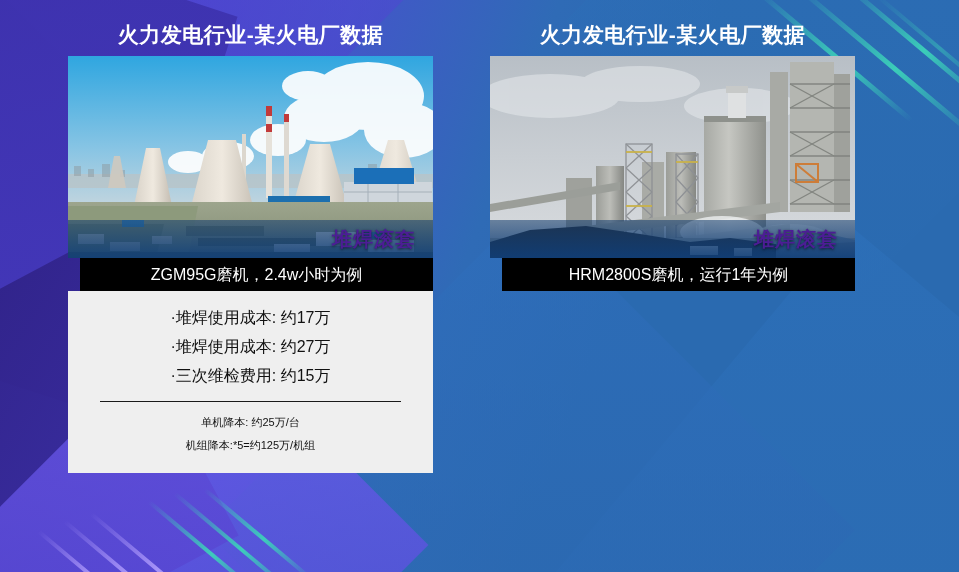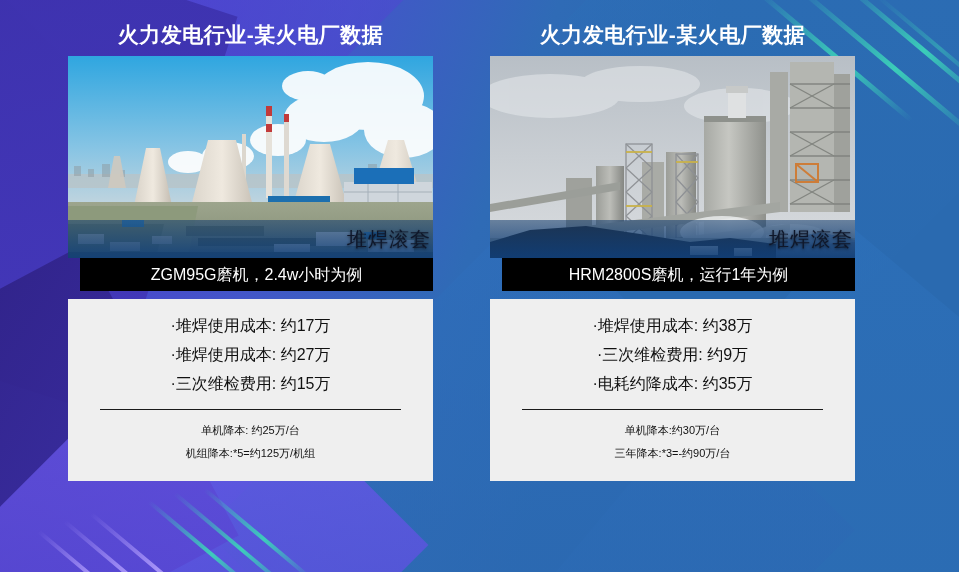--- a/index.html
+++ b/index.html
@@ -105,43 +105,42 @@
   .photoWrap svg { display: block; width: 100%; height: 100%; }
 
   .photoBand {
     position: absolute;
     left: 0; right: 0; bottom: 0;
     height: 38px;
     background: linear-gradient(180deg, rgba(16,58,108,.55) 0%, rgba(15,62,120,.92) 100%);
   }
   .photoLabel {
     position: absolute;
-    right: 2px; bottom: 5px;
-    color: #0f172a;
+    right: 17px; bottom: 5px;
+    color: #4c1d95;
     font-size: 20px;
-    font-weight: normal;
+    font-weight: bold;
     text-shadow: 0 1px 3px rgba(0,0,0,.6);
     letter-spacing: 1px;
   }
 
   .blackBar {
     background: #000000;
     height: 33px;
     line-height: 33px;
     text-align: center;
     color: #ffffff;
     font-size: 16px;
     white-space: nowrap;
     margin-left: 12px;
   }
 
   .panel {
     background: #efefef;
     padding: 12px 0 16px 0;
-    margin-top: 8px;
   }
   .bullets {
     text-align: center;
   }
   .bullet {
     font-size: 16px;
     color: #111111;
     line-height: 29px;
     white-space: nowrap;
   }
@@ -406,27 +405,15 @@
           <rect x="200" y="190" width="28" height="9"></rect>
           <rect x="244" y="192" width="18" height="8"></rect>
         </g>
       </svg>
       <div class="photoBand"></div>
       <div class="photoLabel">堆焊滚套</div>
     </div>
 
     <div class="blackBar">HRM2800S磨机，运行1年为例</div>
 
-    <div class="panel">
-      <div class="bullets">
-        <div class="bullet">·堆焊使用成本: 约38万</div>
-        <div class="bullet">·三次维检费用: 约9万</div>
-        <div class="bullet">·电耗约降成本: 约35万</div>
-      </div>
-      <div class="divider"></div>
-      <div class="summaries">
-        <div class="summary">单机降本:约30万/台</div>
-        <div class="summary">三年降本:*3=-约90万/台</div>
-      </div>
-    </div>
   </div>
 
 </div>
 
 </body></html>

